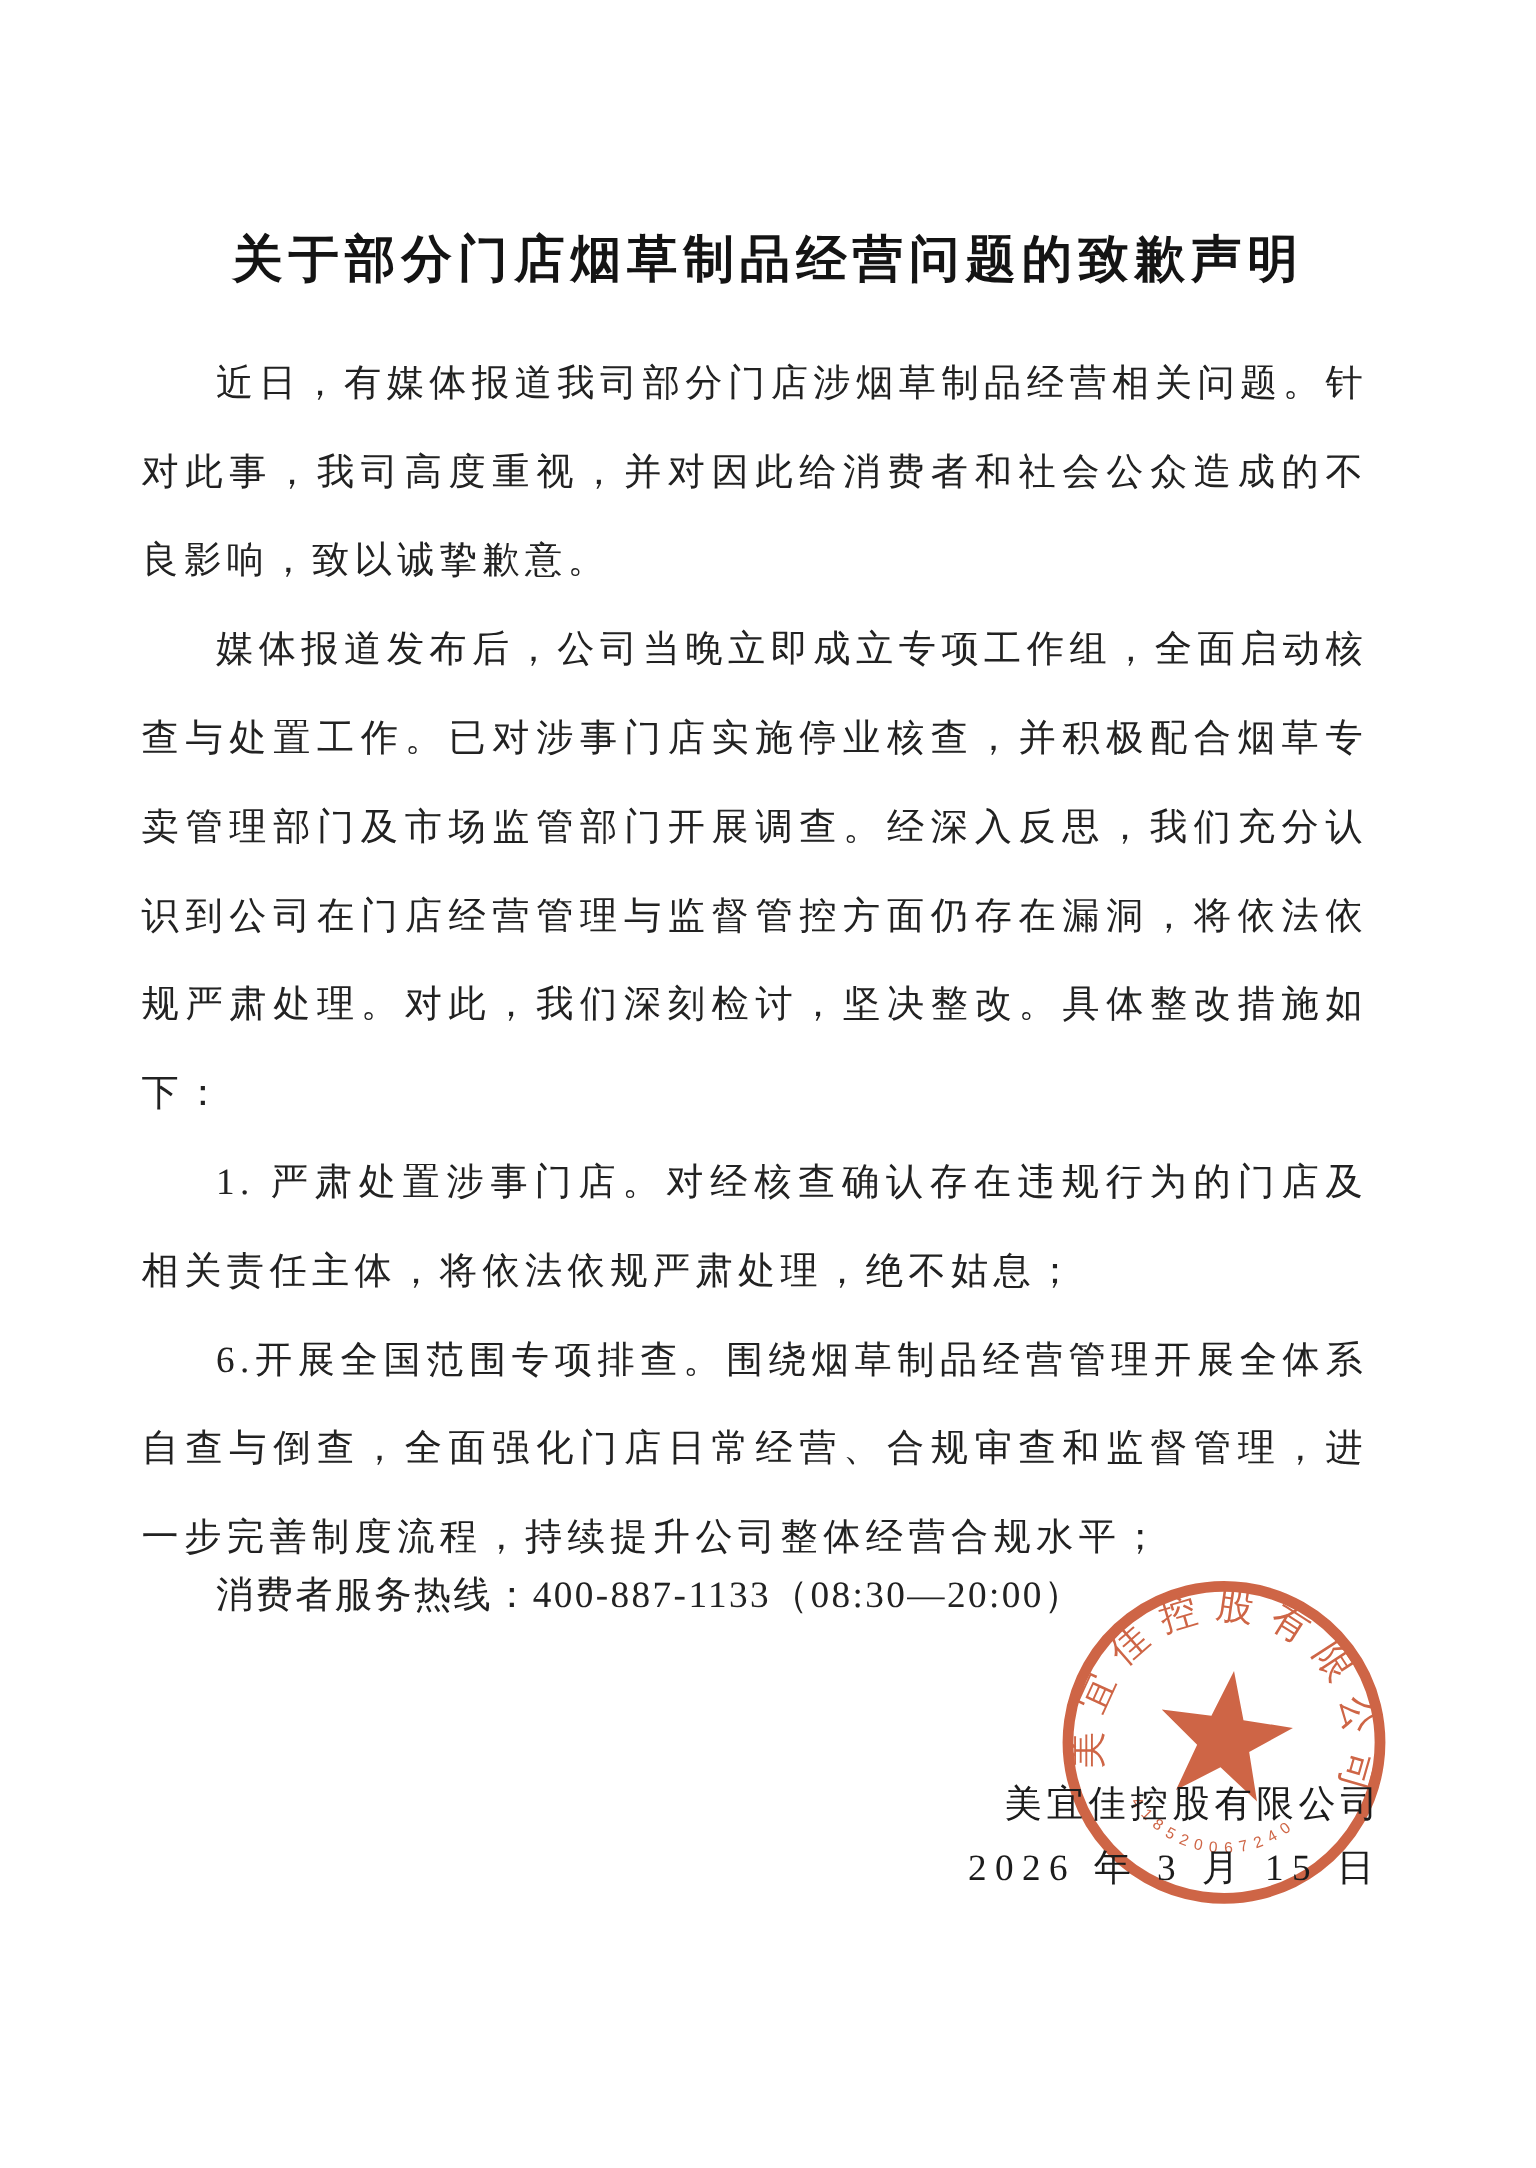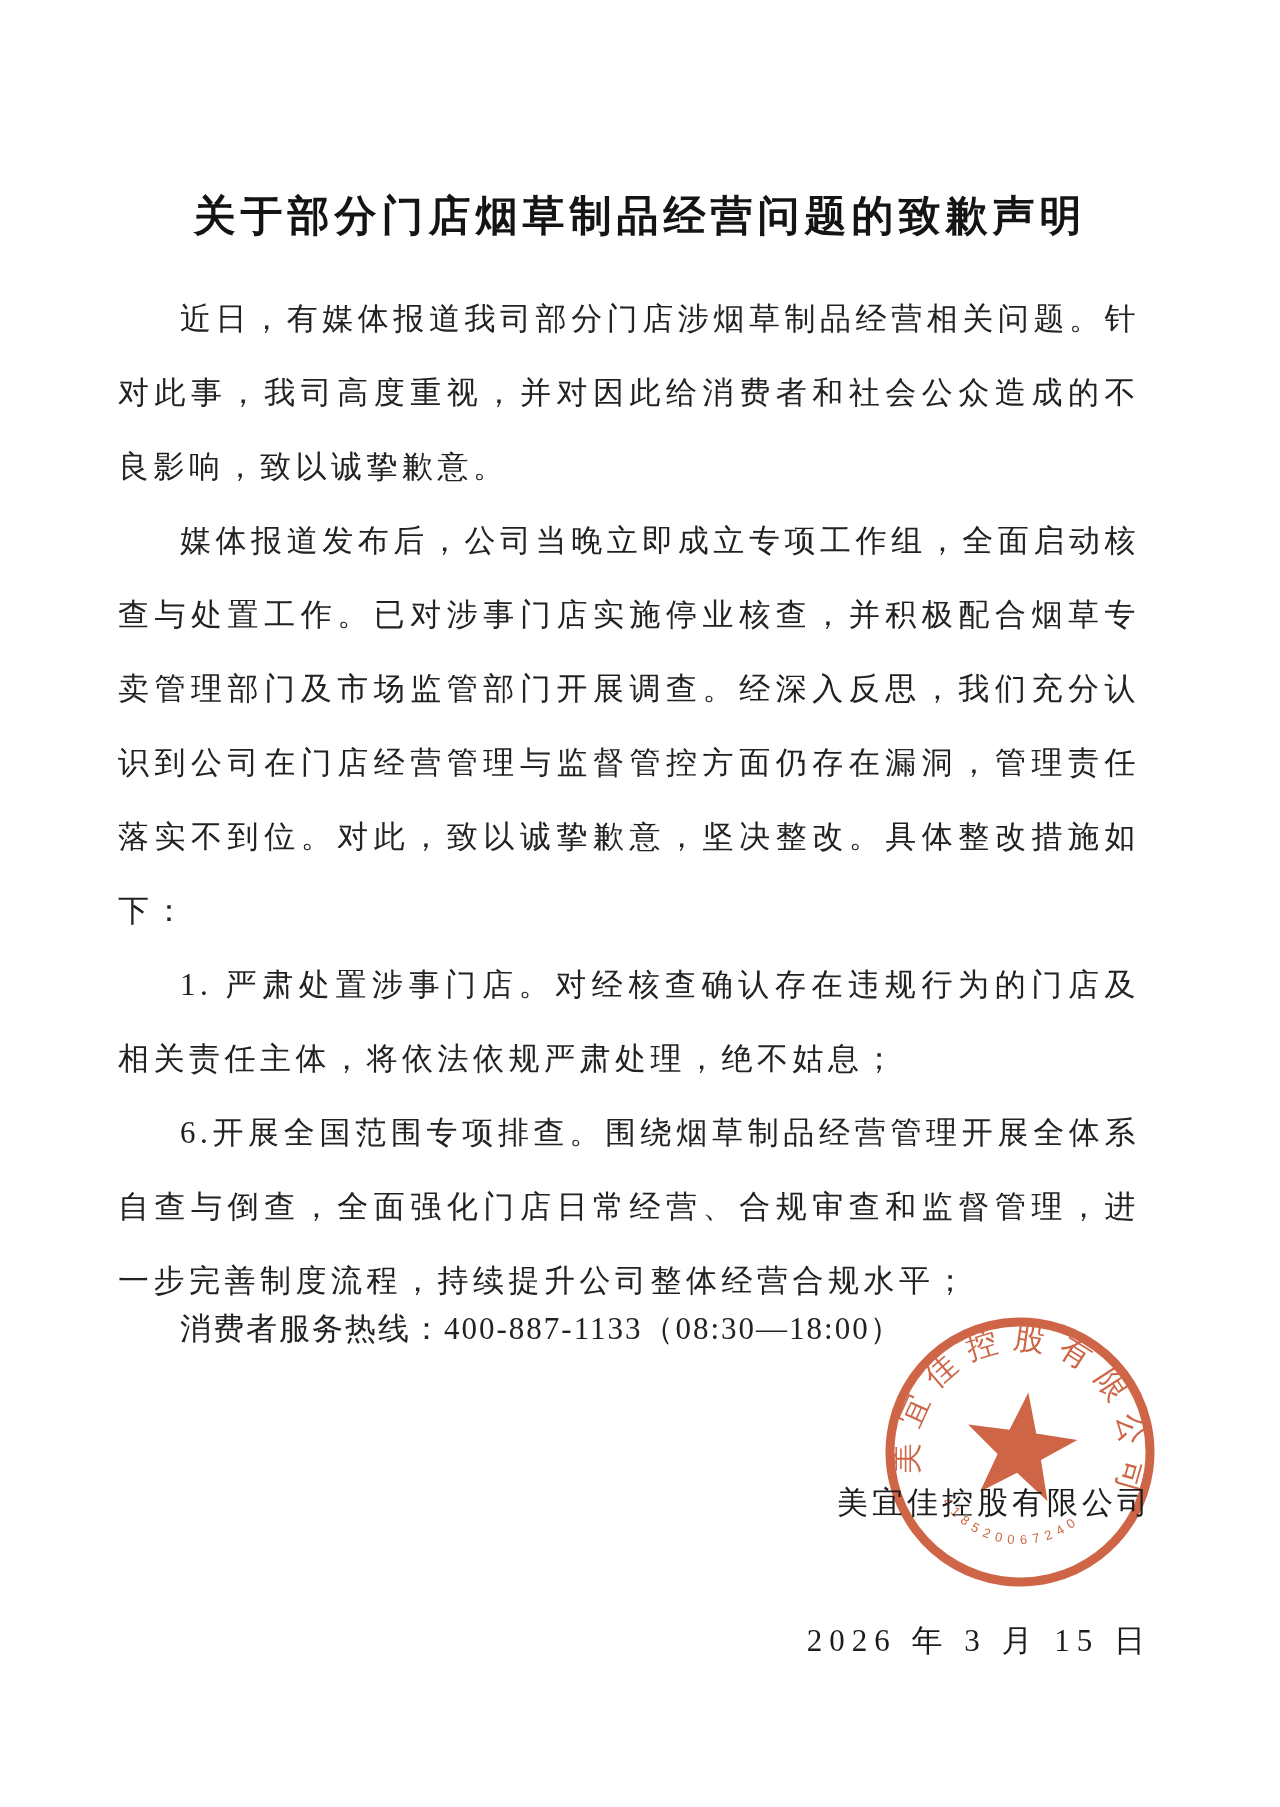--- a/index.html
+++ b/index.html
@@ -59,21 +59,21 @@
     position: absolute;
     top: 1482px;
     right: 128px;
     font-size: 31px;
     letter-spacing: 4px;
     color: #1c1c1c;
     z-index: 3;
   }
   .sign-date {
     position: absolute;
-    top: 1620px;
+    top: 1536px;
     right: 128px;
     font-size: 31px;
     letter-spacing: 7px;
     color: #1c1c1c;
     z-index: 3;
   }
   .seal {
     position: absolute;
     top: 1300px;
     left: 868px;
@@ -86,26 +86,26 @@
 </style>
 </head>
 <body>
 
 <div class="page">
 
   <h1 class="doc-title">关于部分门店烟草制品经营问题的致歉声明</h1>
 
   <div class="body-text">
     <p>近日，有媒体报道我司部分门店涉烟草制品经营相关问题。针对此事，我司高度重视，并对因此给消费者和社会公众造成的不良影响，致以诚挚歉意。</p>
-    <p>媒体报道发布后，公司当晚立即成立专项工作组，全面启动核查与处置工作。已对涉事门店实施停业核查，并积极配合烟草专卖管理部门及市场监管部门开展调查。经深入反思，我们充分认识到公司在门店经营管理与监督管控方面仍存在漏洞，管理责任落实不到位。对此，致以诚挚歉意，坚决整改。具体整改措施如下：</p>
+    <p>媒体报道发布后，公司当晚立即成立专项工作组，全面启动核查与处置工作。已对涉事门店实施停业核查，并积极配合烟草专卖管理部门及市场监管部门开展调查。经深入反思，我们充分认识到公司在门店经营管理与监督管控方面仍存在漏洞，将依法依规严肃处理。对此，我们深刻检讨，坚决整改。具体整改措施如下：</p>
     <p>1. 严肃处置涉事门店。对经核查确认存在违规行为的门店及相关责任主体，将依法依规严肃处理，绝不姑息；</p>
     <p>6.开展全国范围专项排查。围绕烟草制品经营管理开展全体系自查与倒查，全面强化门店日常经营、合规审查和监督管理，进一步完善制度流程，持续提升公司整体经营合规水平；</p>
   </div>
 
-  <div class="hotline">消费者服务热线：400-887-1133（08:30—18:00）</div>
+  <div class="hotline">消费者服务热线：400-887-1133（08:30—20:00）</div>
 
   <svg class="seal" viewBox="0 0 304 304">
     <g transform="rotate(8 152 152)">
       <circle cx="152" cy="152" r="130" fill="none" stroke-width="9" stroke="#c8502c"></circle>
 
       <path id="sealArcTop" d="M 58.7 195.6 A 103 103 0 1 1 245.3 195.6" fill="none"></path>
       <path id="sealArcBottom" d="M 63.1 175.8 A 92 92 0 0 0 240.9 175.8" fill="none"></path>
 
       <text font-size="31" font-family="Liberation Sans, DejaVu Sans, sans-serif" letter-spacing="13" fill="#c8502c">
         <textPath href="#sealArcTop" startOffset="50%" text-anchor="middle">美宜佳控股有限公司</textPath>

